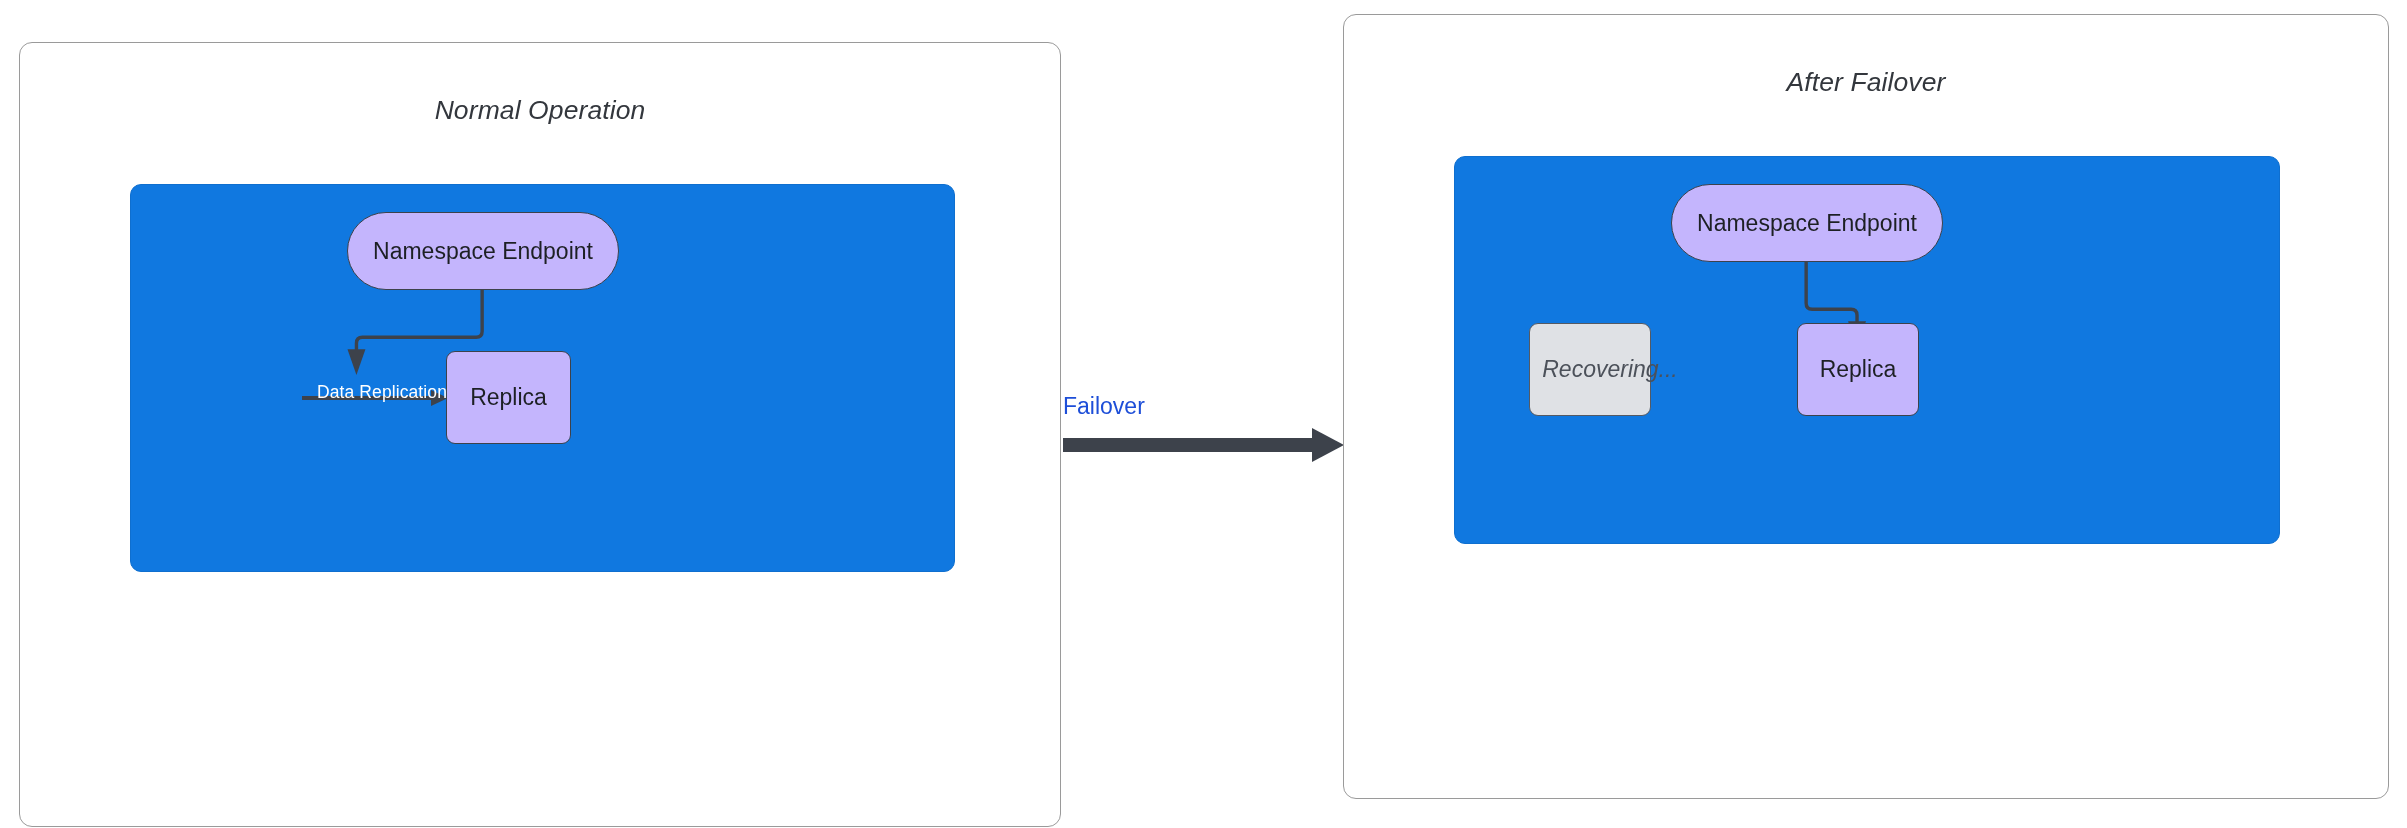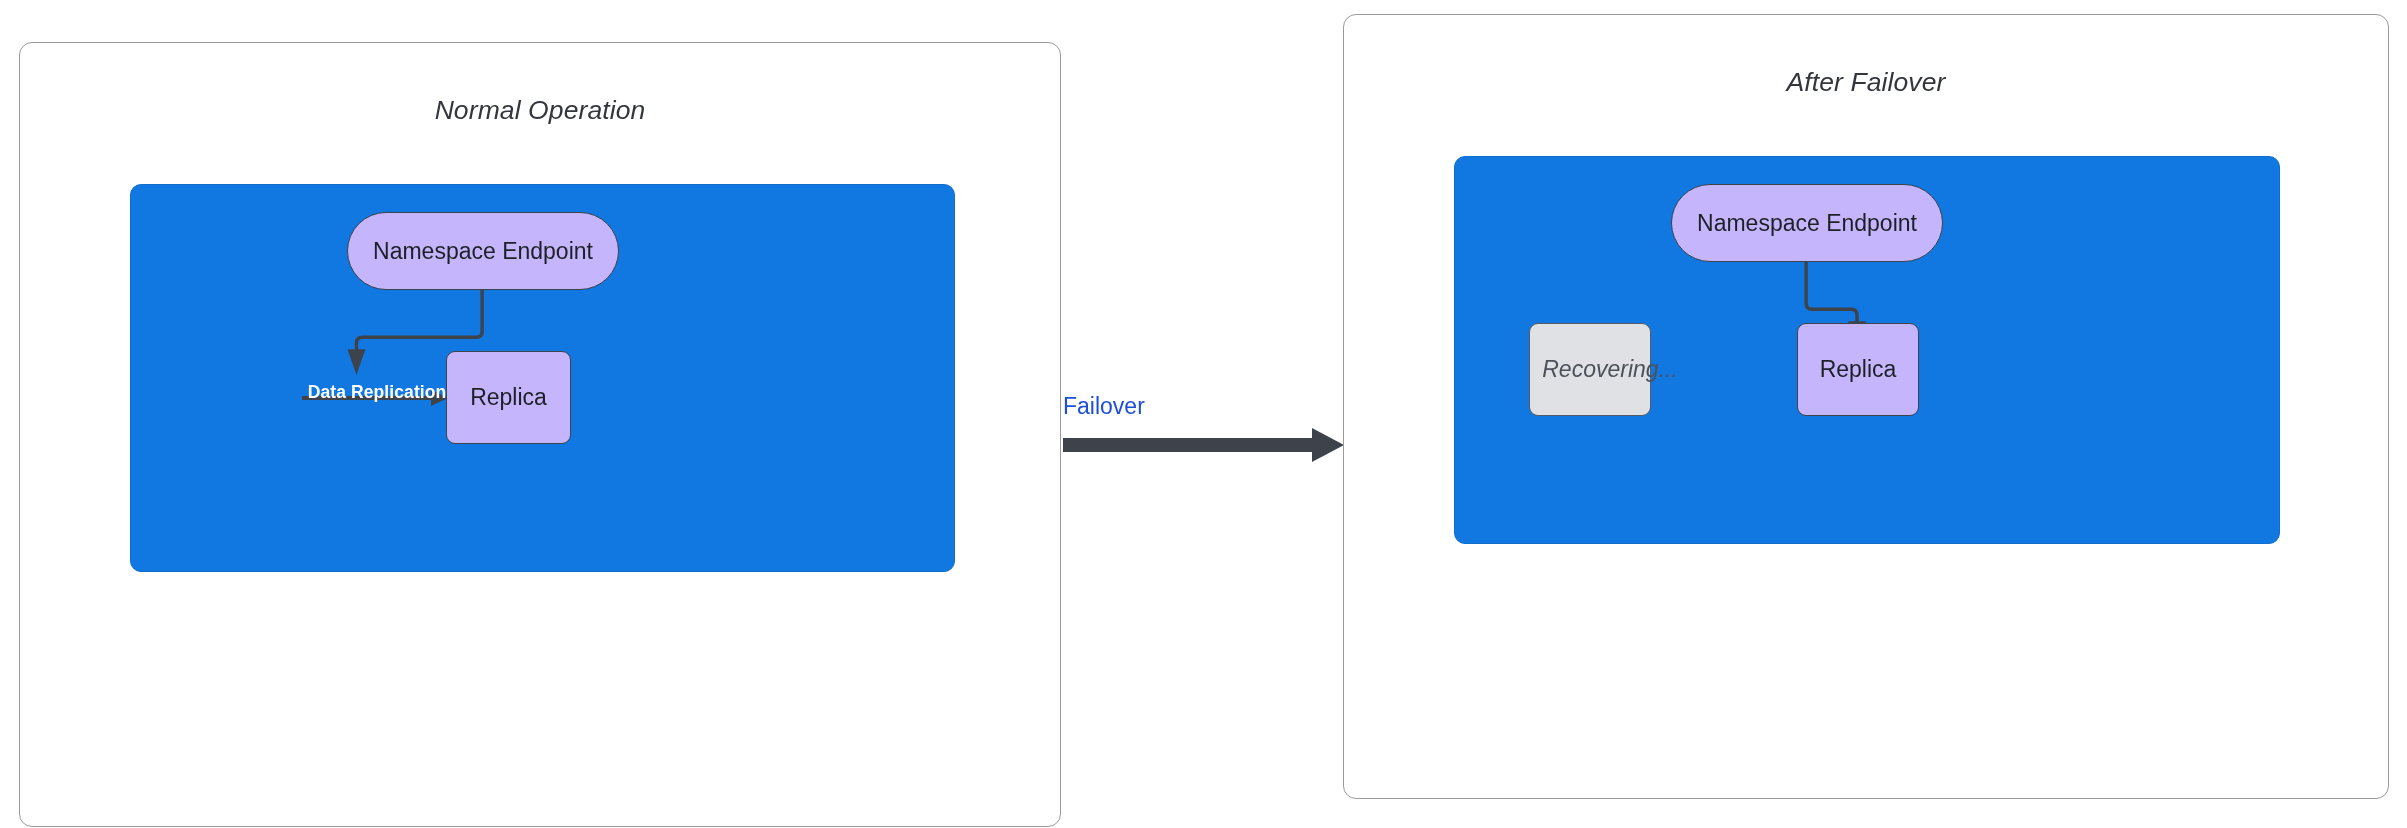--- a/index.html
+++ b/index.html
@@ -123,23 +123,23 @@
     width: 0; height: 0;
     border-top: 8px solid transparent;
     border-bottom: 8px solid transparent;
     border-left: 17px solid #3d424b;
   }
   #repl-label {
     position: absolute;
     left: 176px;
     top: 197px;
     width: 140px;
-    text-align: center;
+    text-align: right;
     font-size: 17.5px;
-    font-weight: bold;
+    font-weight: normal;
     color: #ffffff;
     white-space: nowrap;
     letter-spacing: 0.1px;
   }
 
   
   #failover-arrow {
     position: absolute;
     left: 1063px;
     top: 428px;

